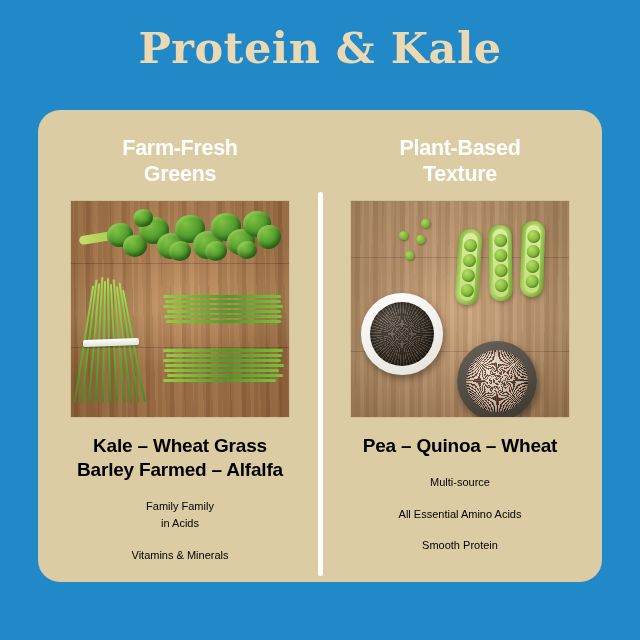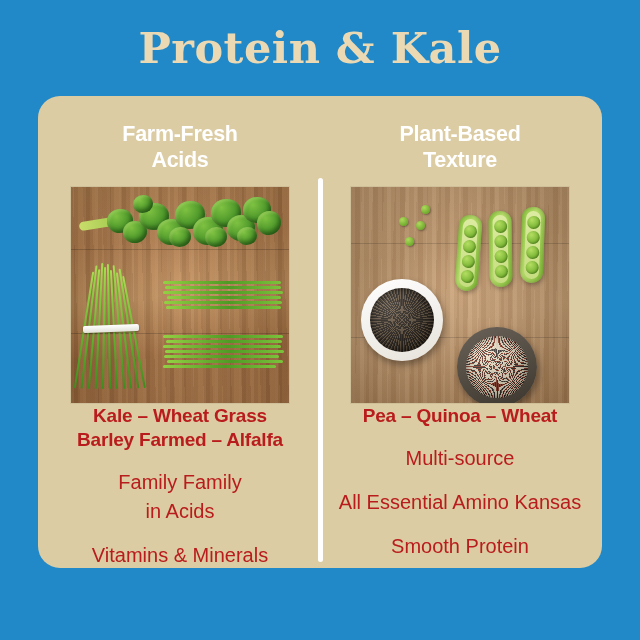--- a/index.html
+++ b/index.html
@@ -20,21 +20,21 @@
     font-family:"DejaVu Serif", "Liberation Serif", serif;
     font-size:43px;
     font-weight:700;
     letter-spacing:.5px;
     white-space:nowrap;
   }
 
   
   .card {
     position:absolute;
-    left:38px; top:96px;
+    left:38px; top:110px;
     width:564px; height:472px;
     background:#DCCCA3;
     border-radius:22px;
   }
 
   .divider {
     position:absolute;
     left:280px; top:82px;
     width:5px; height:384px;
     background:#FFFFFF;
@@ -174,43 +174,43 @@
   .bowl-dark .seeds {
     width:62px; height:62px; border-radius:50%;
     background:
       radial-gradient(circle at 32% 26%, rgba(255,255,255,.22), rgba(0,0,0,.30) 88%),
       repeating-conic-gradient(#E8DCC0 0 2deg, #8C3A26 2deg 3.6deg, #F1E7CE 3.6deg 5deg, #2A2320 5deg 6.4deg),
       #D9CBA6;
     box-shadow:inset 0 0 6px rgba(0,0,0,.45);
   }
 
   
-  .caption { color:#b91c1c;text-align:center; }
+  .caption { padding-top:16px; color:#000000;text-align:center; }
   .cap-bold {
     font-size:19px; font-weight:700; line-height:1.28; letter-spacing:-0.2px;
   }
   .cap-line {
-    font-size:20px; font-weight:400; line-height:1.34; margin-top:17px;
+    font-size:11px; font-weight:400; line-height:1.34; margin-top:17px;
   }
   .cap-line.tight { margin-top:2px; }
 </style>
 </head>
 <body>
 
 <div class="title">Protein &amp; Kale</div>
 
 <div class="card">
 
   <div class="divider"></div>
 
   <div class="col col-left">
 
     <div class="col-head">
       <div>Farm-Fresh</div>
-      <div>Acids</div>
+      <div>Greens</div>
     </div>
 
     <div class="photo">
       <div class="wood"></div>
 
       <div class="kale">
         <div class="kale-stem"></div>
         <div class="kf" style="left:30px;  top:16px; width:26px; height:24px;"></div>
         <div class="kf" style="left:46px;  top:28px; width:24px; height:22px;"></div>
         <div class="kf" style="left:62px;  top:10px; width:30px; height:27px;"></div>
@@ -315,18 +315,18 @@
       <div class="bowl bowl-dark">
         <div class="seeds"></div>
       </div>
     </div>
 
     <div class="caption">
       <div class="cap-bold">
         <div>Pea – Quinoa – Wheat</div>
       </div>
       <div class="cap-line">Multi-source</div>
-      <div class="cap-line">All Essential Amino Kansas</div>
+      <div class="cap-line">All Essential Amino Acids</div>
       <div class="cap-line">Smooth Protein</div>
     </div>
   </div>
 
 </div>
 
 </body></html>

